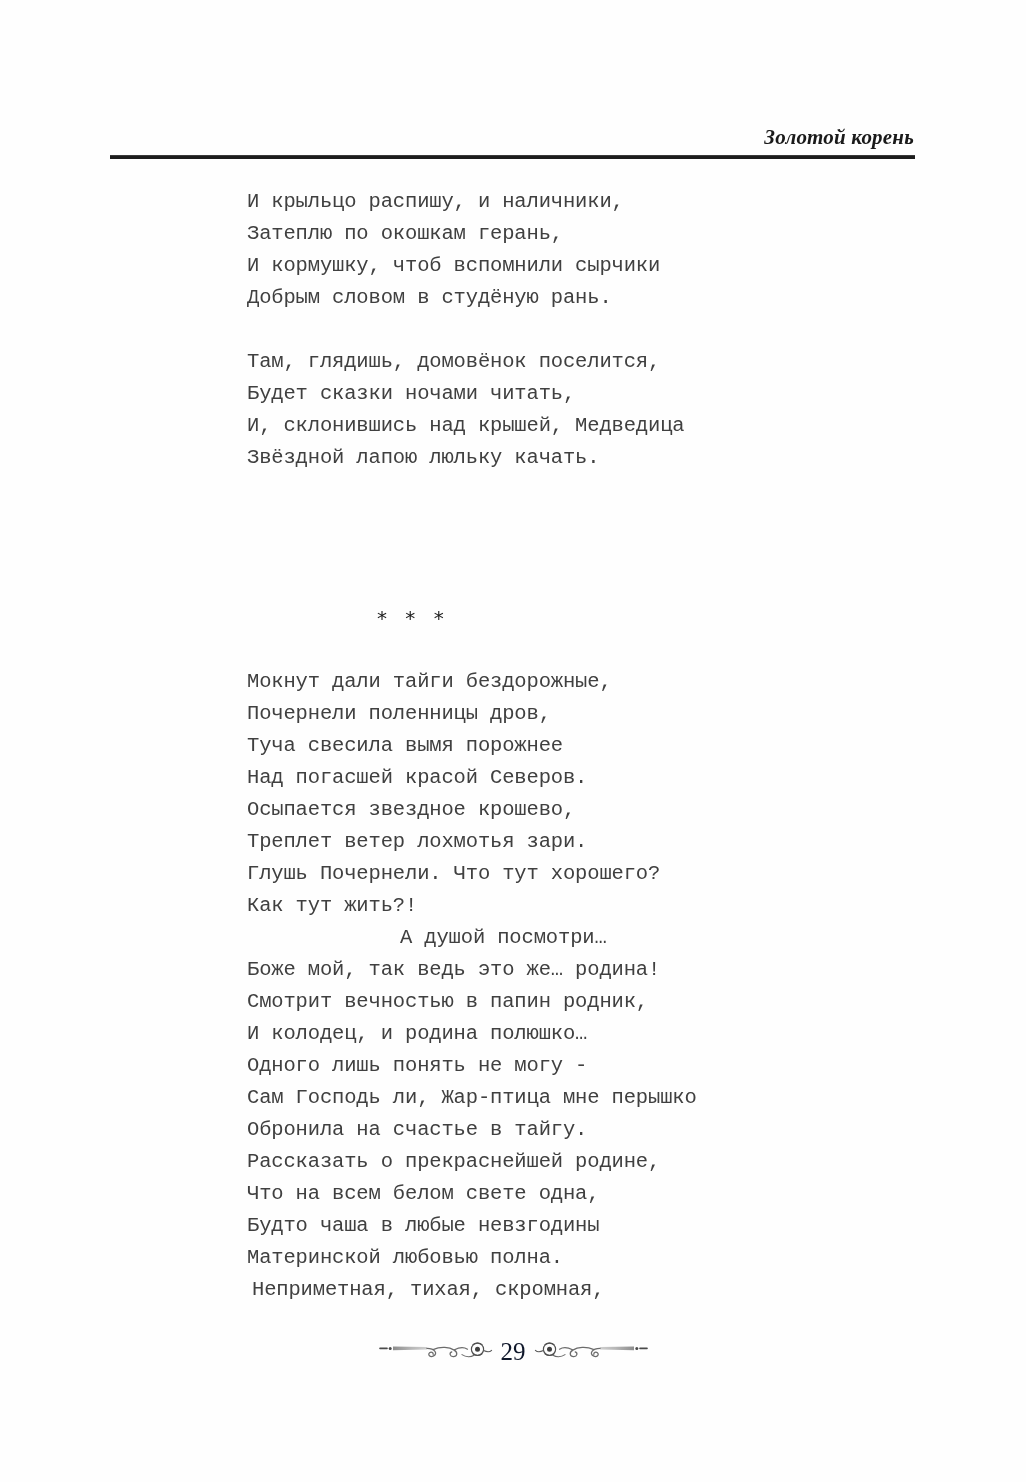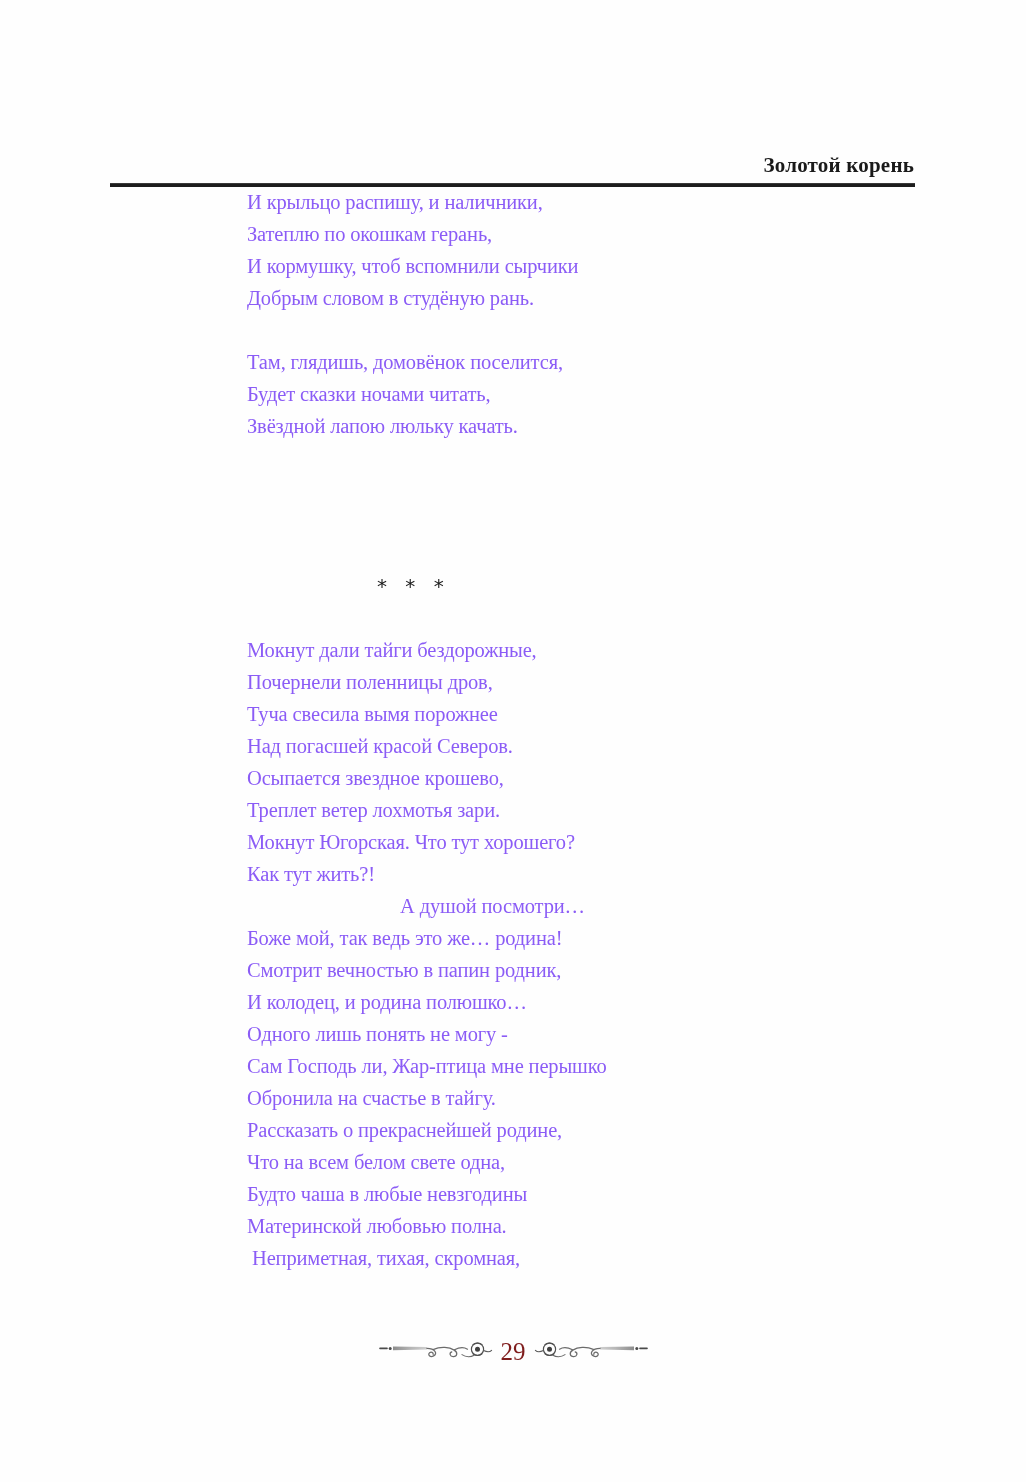--- a/index.html
+++ b/index.html
@@ -26,27 +26,27 @@
   .header {
     position: absolute;
     left: 110px;
     top: 126px;
     width: 805px;
   }
   .header-title {
     display: block;
     text-align: right;
     font-family: "Liberation Serif", "DejaVu Serif", serif;
+    font-style: italic;
     font-weight: 700;
     font-size: 21px;
     letter-spacing: 0.2px;
     color: #1a1a1a;
     line-height: 1.1;
     padding-right: 1px;
-    margin-top: 28px;
   }
   .header-rule {
     margin-top: 6px;
     height: 4px;
     background: #1d1d1d;
     border-top: 1px solid #3a3a3a;
     box-sizing: border-box;
   }
 
   
@@ -57,24 +57,24 @@
     width: 700px;
   }
 
   .poem {
     margin: 0;
   }
   .stanza {
     margin: 0;
   }
   .line {
-    font-family: Liberation Serif, serif;
+    font-family: Liberation Mono, monospace;
     font-size: 20.5px;
     line-height: 32px;
-    color: #8b5cf6;
+    color: #404040;
     white-space: pre;
     letter-spacing: -0.15px;
   }
   .stanza-gap {
     height: 32px;
   }
   .poem-gap {
     height: 64px;
   }
   .line.indent-center {
@@ -107,21 +107,21 @@
   }
   .ornament {
     display: block;
   }
   .ornament.right {
     transform: scaleX(-1);
   }
   .folio {
     font-family: "Liberation Serif", "DejaVu Serif", serif;
     font-size: 25px;
-    color: #7f1d1d;
+    color: #0f172a;
     padding: 0 7px;
     line-height: 1;
   }
 </style>
 </head>
 <body>
 
 <div class="page">
 
   <div class="header">
@@ -135,38 +135,39 @@
       <div class="stanza">
         <div class="line">И крыльцо распишу, и наличники,</div>
         <div class="line">Затеплю по окошкам герань,</div>
         <div class="line">И кормушку, чтоб вспомнили сырчики</div>
         <div class="line">Добрым словом в студёную рань.</div>
       </div>
       <div class="stanza-gap"></div>
       <div class="stanza">
         <div class="line">Там, глядишь, домовёнок поселится,</div>
         <div class="line">Будет сказки ночами читать,</div>
+        <div class="line">И, склонившись над крышей, Медведица</div>
         <div class="line">Звёздной лапою люльку качать.</div>
       </div>
     </div>
 
     <div class="poem-gap"></div>
     <div class="poem-gap"></div>
 
     <div class="poem">
       <div class="separator">* * *</div>
       <div class="stanza-gap"></div>
       <div class="stanza">
         <div class="line">Мокнут дали тайги бездорожные,</div>
         <div class="line">Почернели поленницы дров,</div>
         <div class="line">Туча свесила вымя порожнее</div>
         <div class="line">Над погасшей красой Северов.</div>
         <div class="line">Осыпается звездное крошево,</div>
         <div class="line">Треплет ветер лохмотья зари.</div>
-        <div class="line">Мокнут Югорская. Что тут хорошего?</div>
+        <div class="line">Глушь Почернели. Что тут хорошего?</div>
         <div class="line">Как тут жить?!</div>
         <div class="line indent-center">А душой посмотри…</div>
         <div class="line">Боже мой, так ведь это же… родина!</div>
         <div class="line">Смотрит вечностью в папин родник,</div>
         <div class="line">И колодец, и родина полюшко…</div>
         <div class="line">Одного лишь понять не могу -</div>
         <div class="line">Сам Господь ли, Жар-птица мне перышко</div>
         <div class="line">Обронила на счастье в тайгу.</div>
         <div class="line">Рассказать о прекраснейшей родине,</div>
         <div class="line">Что на всем белом свете одна,</div>

